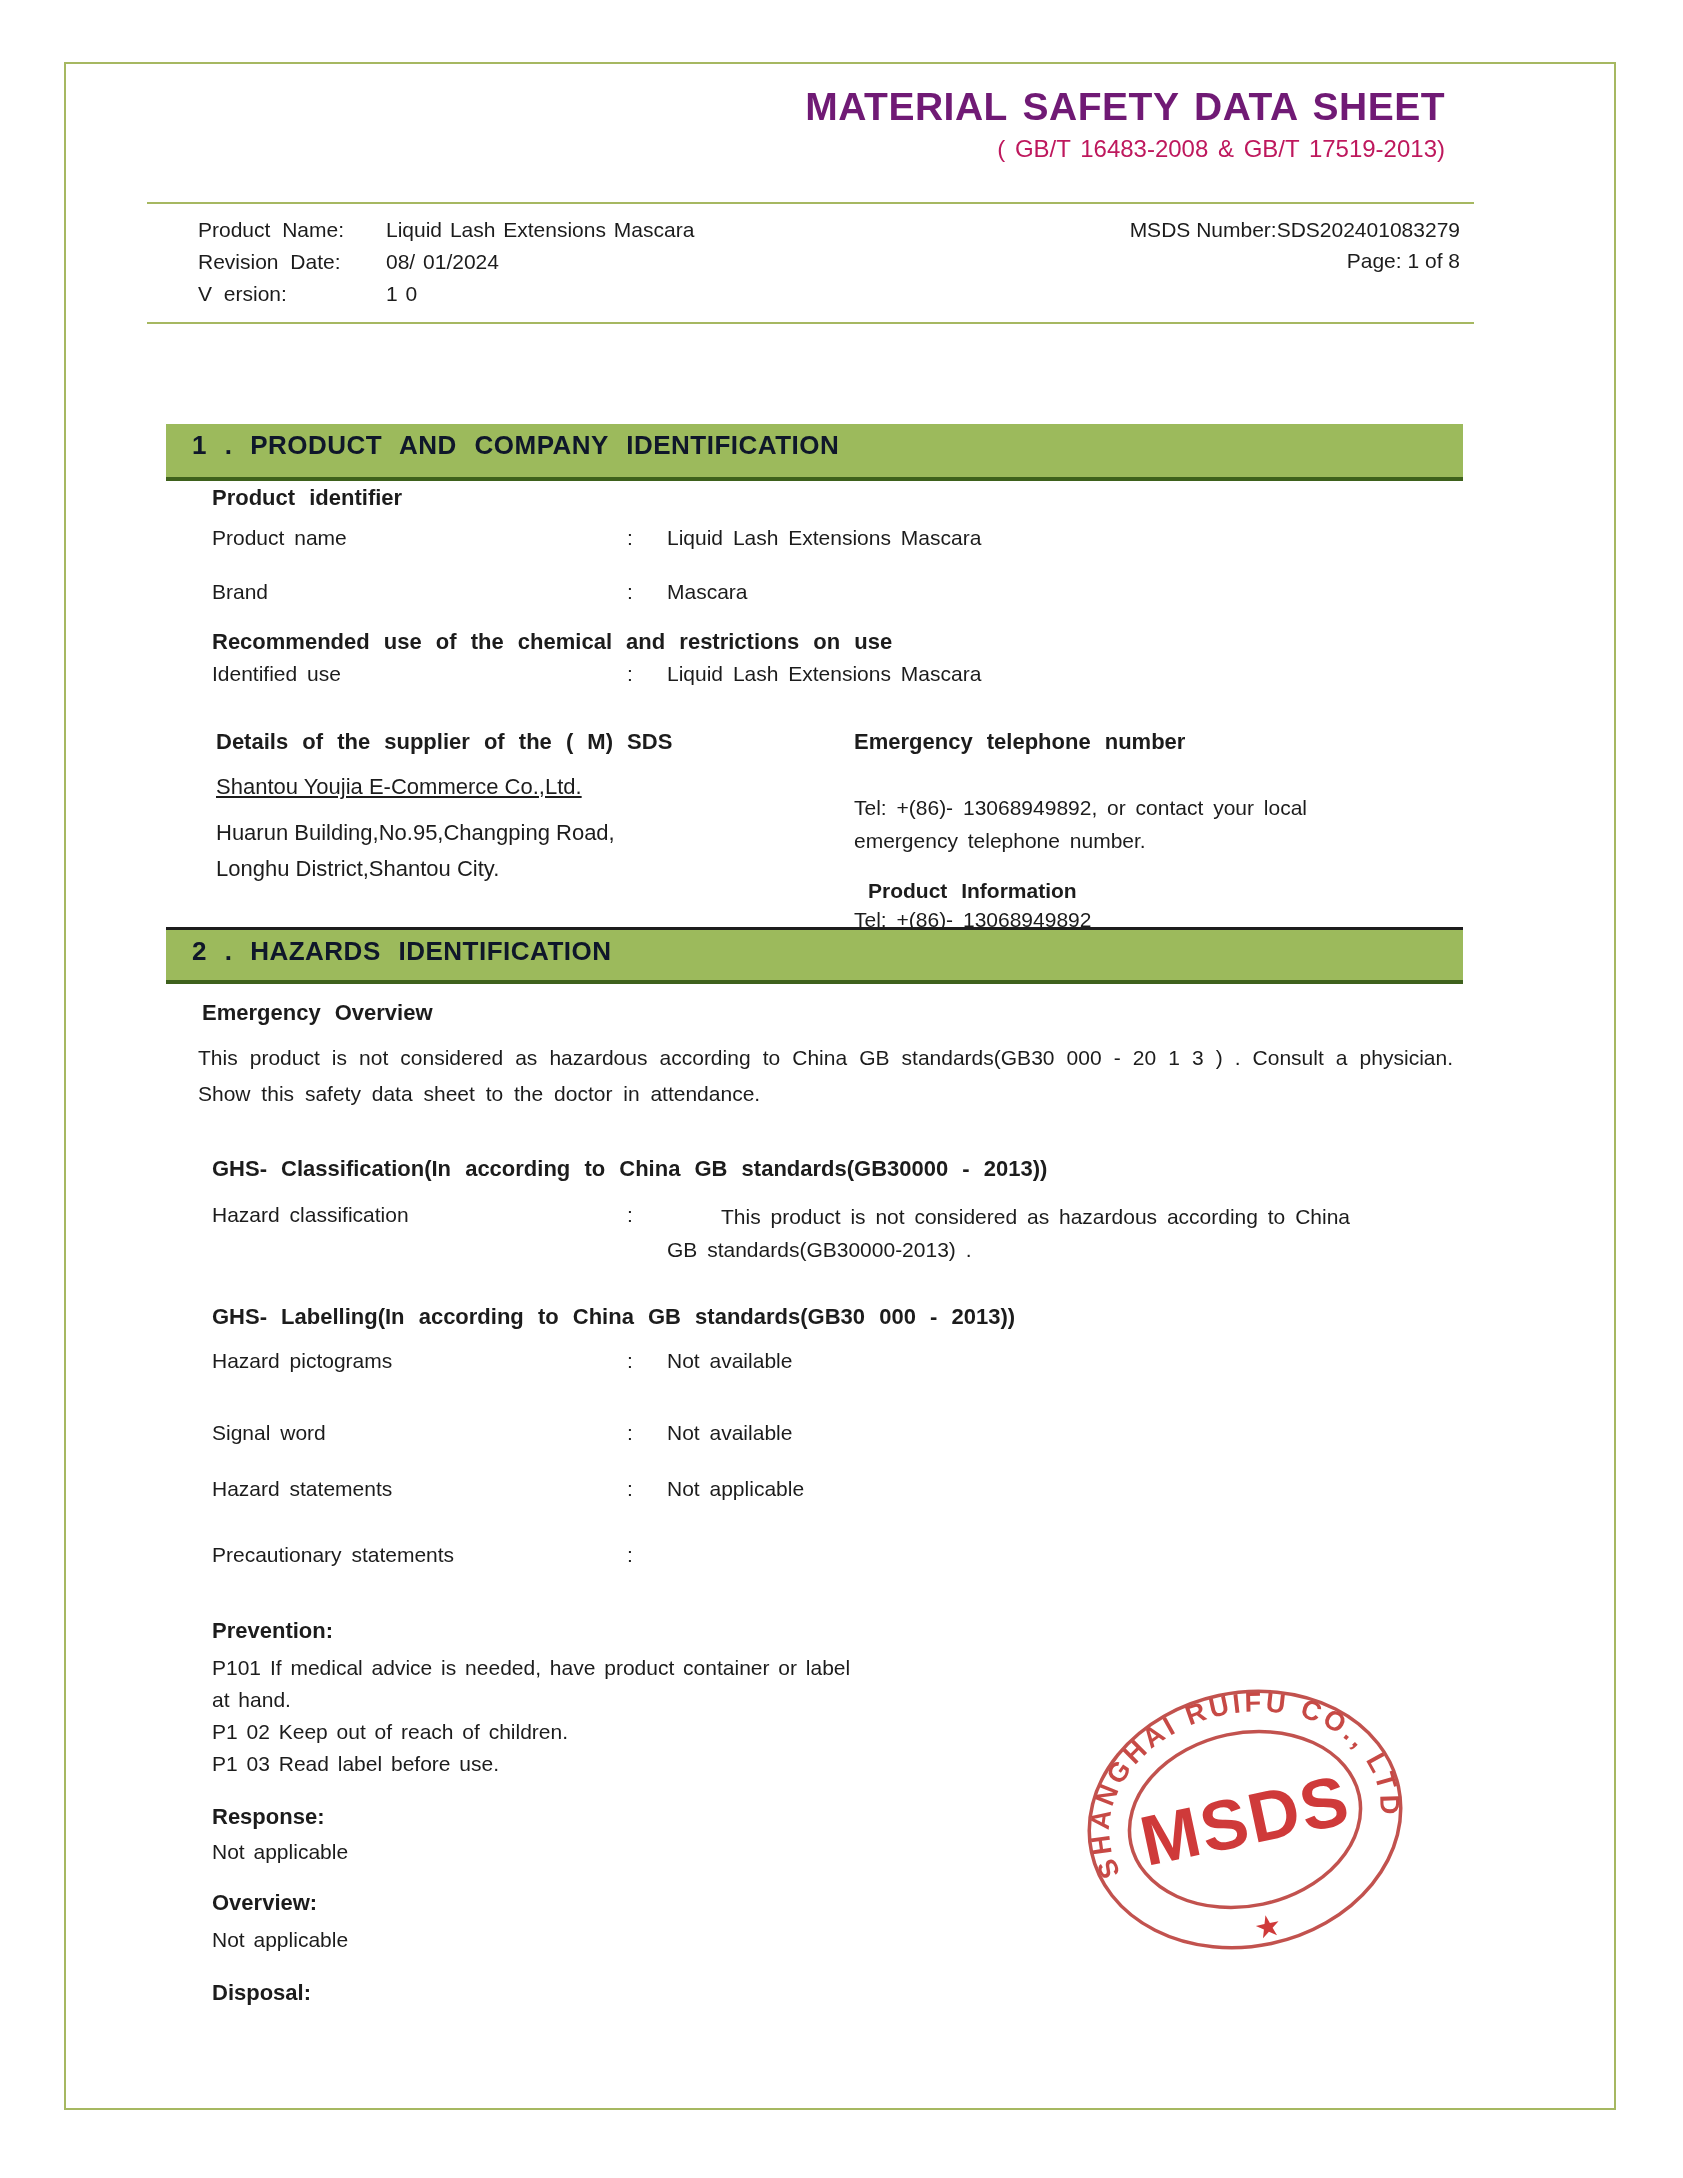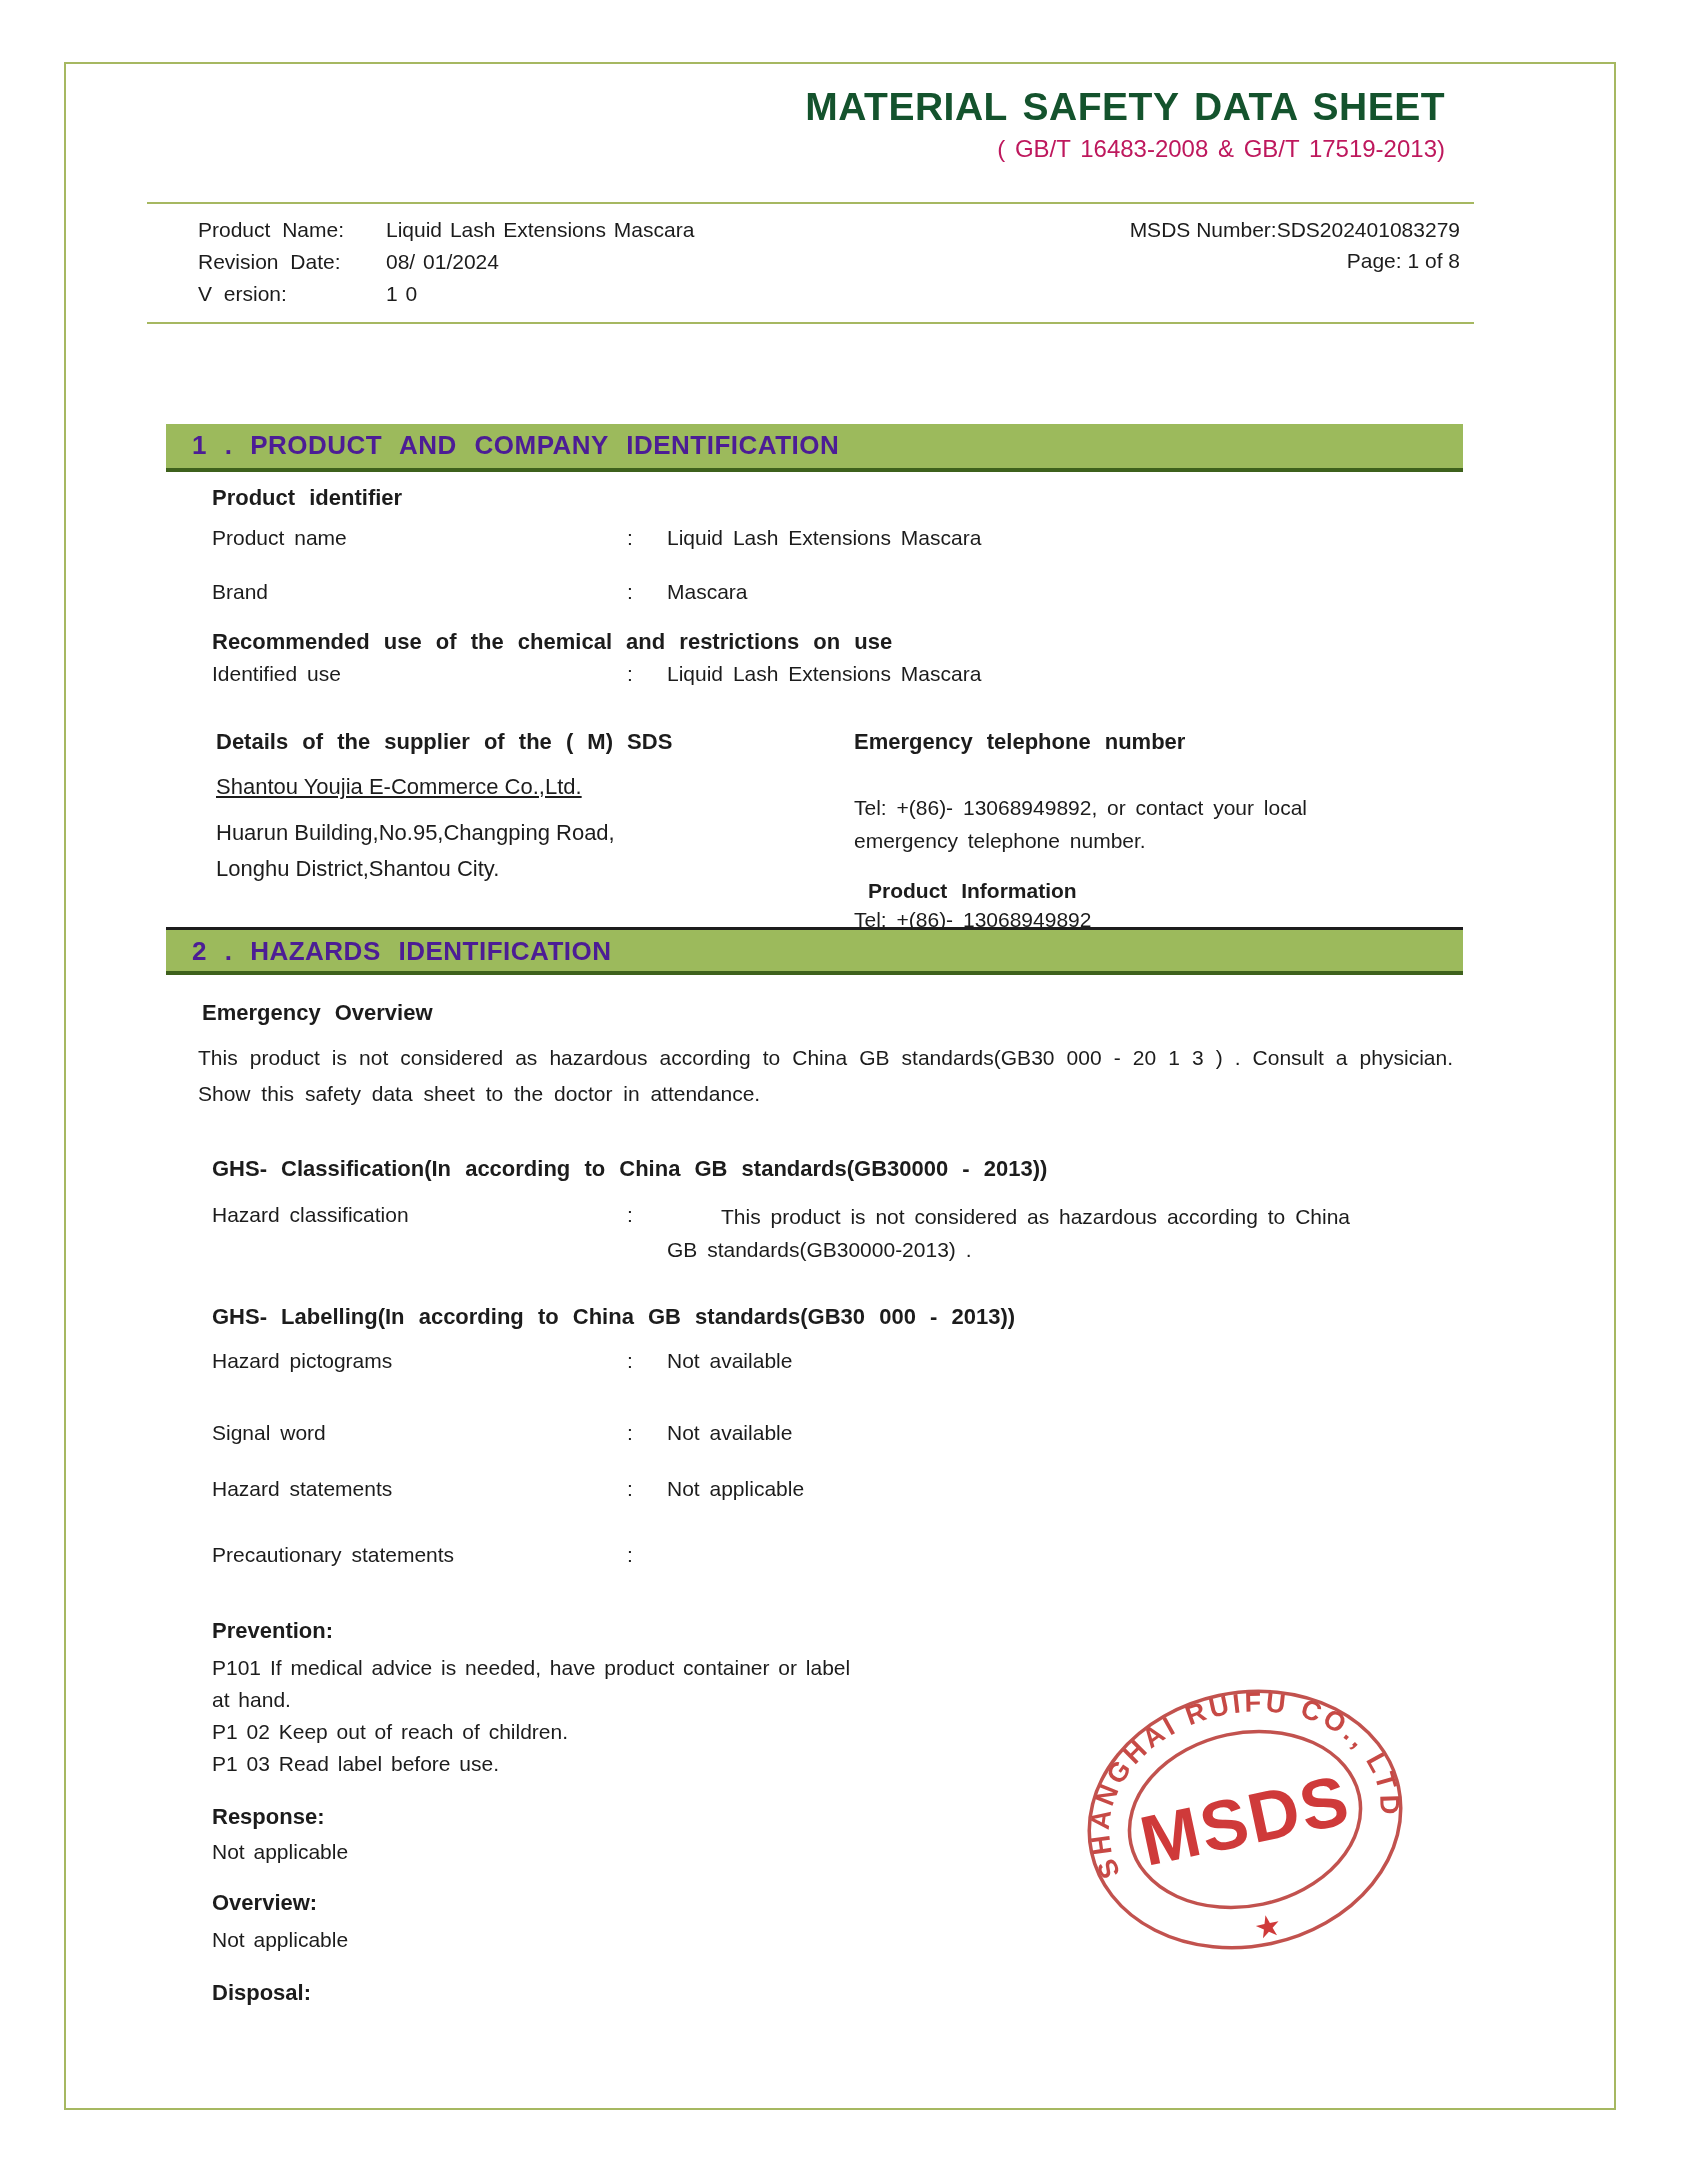--- a/index.html
+++ b/index.html
@@ -7,39 +7,39 @@
     position:relative;width:1683px;height:2178px;background:#ffffff;
     font-family:"Liberation Sans","DejaVu Sans",sans-serif;color:#1c1c1c;
     overflow:hidden;
   }
   .page-border{
     position:absolute;left:64px;top:62px;width:1548px;height:2044px;
     border:2px solid #a6b861;
   }
   
   .title-block{position:absolute;top:85px;right:238px;text-align:right;}
-  .doc-title{font-size:39px;font-weight:bold;letter-spacing:0.5px;color:#14532d;word-spacing:4px;}
+  .doc-title{font-size:39px;font-weight:bold;letter-spacing:0.5px;color:#701a75;word-spacing:4px;}
   .doc-subtitle{font-size:24px;color:#be185d;margin-top:6px;word-spacing:3px;}
   
   .info-box{
     position:absolute;left:147px;top:202px;width:1317px;
     border-top:2px solid #a6b861;border-bottom:2px solid #a6b861;
     padding:10px 10px 12px 0;display:flex;
   }
   .info-left{padding-left:51px;flex:1 1 auto;}
   .info-right{text-align:right;padding-right:4px;white-space:nowrap;}
   .info-row{display:flex;font-size:21px;line-height:32px;}
   .info-label{width:188px;word-spacing:6px;}
   .info-value{word-spacing:2px;}
   .info-right .info-row{display:block;line-height:31px;}
   
   .section-bar{
-    position:absolute;left:166px;width:1297px;height:48px;
+    position:absolute;left:166px;width:1297px;height:57px;
     background:#9cba5c;border-bottom:4px solid #3e611c;
-    color:#4c1d95;font-weight:bold;font-size:26px;line-height:43px;
+    color:#0f172a;font-weight:bold;font-size:26px;line-height:43px;
     padding-left:26px;box-sizing:border-box;word-spacing:10px;letter-spacing:0.5px;
   }
   .bar-1{top:424px;}
   .bar-2{top:927px;border-top:3px solid #1d1d1d;}
   
   .sec-content{position:absolute;left:166px;width:1297px;font-size:21px;}
   .sec1{top:477px;}
   .sec2{top:988px;}
   .bold-head{font-weight:bold;font-size:22px;word-spacing:8px;}
   .kv-row{display:flex;line-height:30px;word-spacing:4px;}

